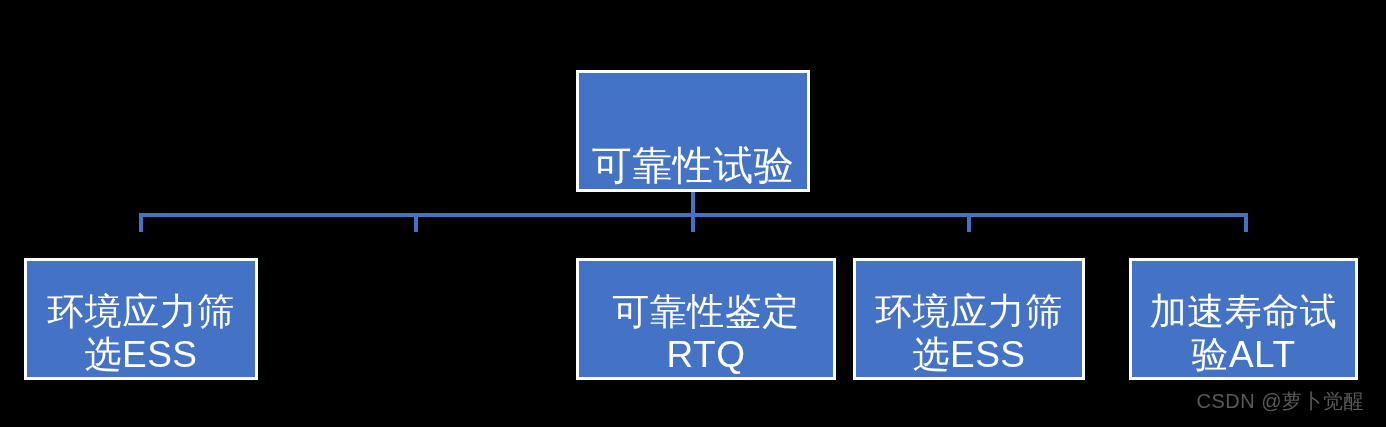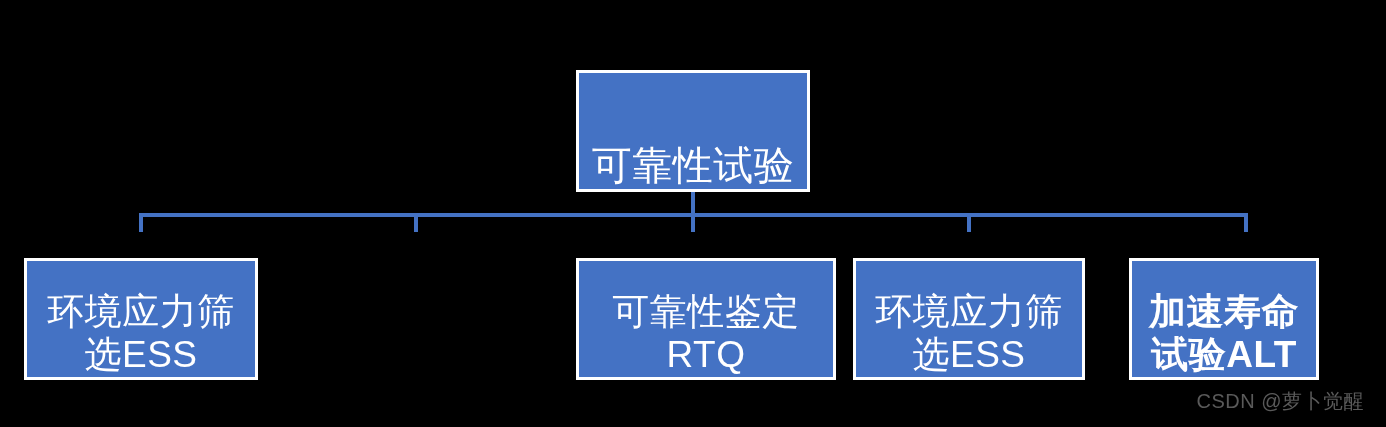--- a/index.html
+++ b/index.html
@@ -56,21 +56,21 @@
   .node-child {
     top: 230px;
     height: 122px;
     font-size: 37px;
     margin-top: 28px;
   }
   #node-child-0 { left: 24px;   width: 234px; }
   #node-child-1 { left: 300px;  width: 232px; }
   #node-child-2 { left: 576px;  width: 260px; }
   #node-child-3 { left: 853px;  width: 232px; }
-  #node-child-4 { left: 1129px; width: 190px; font-weight: bold; }
+  #node-child-4 { left: 1129px; width: 229px; }
 
   
   #watermark {
     position: absolute;
     right: 22px;
     bottom: 12px;
     color: #5a5a5a;
     font-size: 20px;
     letter-spacing: 0.5px;
     white-space: nowrap;

